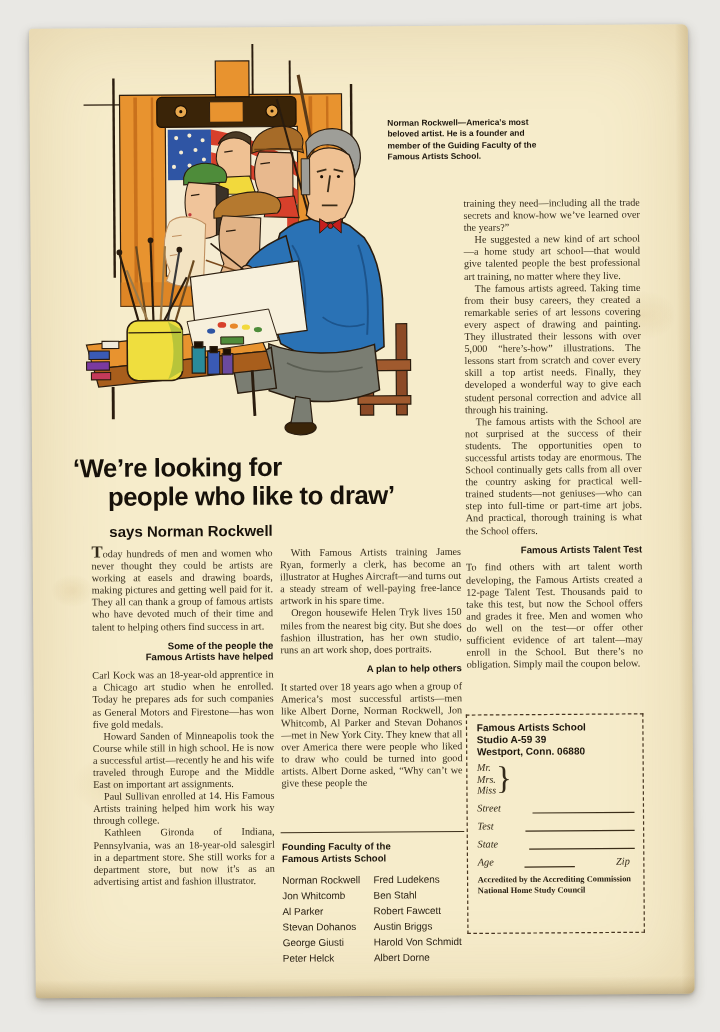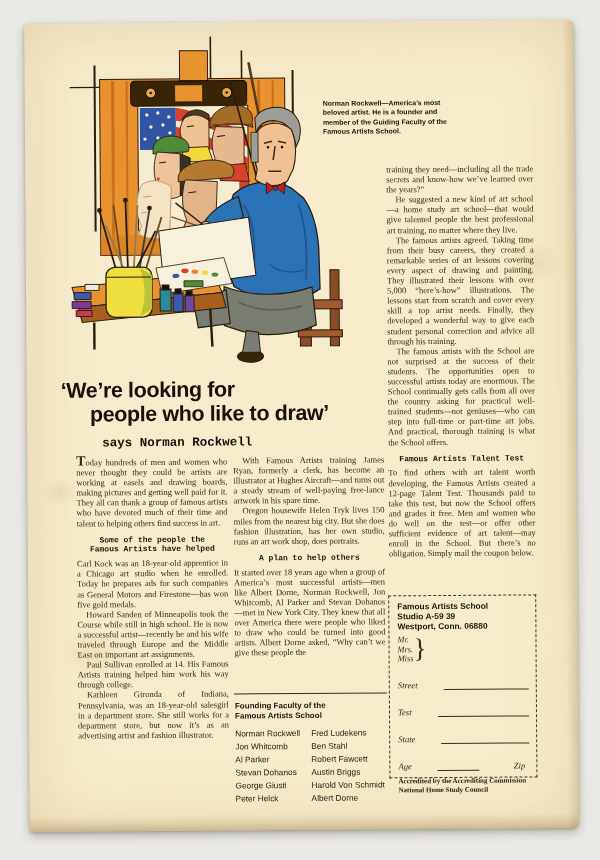--- a/index.html
+++ b/index.html
@@ -40,37 +40,37 @@
     font-family:"Liberation Sans",sans-serif;font-size:7px;line-height:9.4px;
     font-weight:bold;color:#1d160d;
   }
   .headline{
     position:absolute;left:34px;top:356px;width:330px;
     font-family:"Liberation Sans",sans-serif;font-weight:bold;
     font-size:21.5px;line-height:23.5px;letter-spacing:-.4px;color:#17110a;
   }
   .headline .l2{margin-left:29px;}
   .byline{
-    position:absolute;left:75px;top:413px;
-    font-family:Liberation Mono, monospace;font-weight:bold;
+    position:absolute;left:64px;top:413px;
+    font-family:Liberation Sans, sans-serif;font-weight:bold;
     font-size:12.5px;color:#17110a;
   }
   .col{
     position:absolute;width:151px;
     font-size:8.5px;line-height:10.1px;text-align:justify;color:#332a1a;
   }
   .col p{margin:0;text-indent:9px;}
   .col p.flush{text-indent:0;}
   .col-left{left:49px;top:433px;}
   .col-mid{left:206px;top:433px;}
   .col-right{left:361px;top:143px;width:147px;}
   .subhead{
-    font-family:Liberation Mono, monospace;font-weight:bold;
+    font-family:Liberation Sans, sans-serif;font-weight:bold;
     font-size:8px;line-height:9.8px;color:#1d160d;
-    margin:7px 0 4px;white-space:pre-line;text-align:center;
+    margin:7px 0 4px;white-space:pre-line;text-align:right;
   }
   .lead::first-letter{font-size:14px;font-weight:bold;}
   
   .divider{position:absolute;left:205px;top:671px;width:153px;height:0;border-top:1.6px solid #3a2d19;}
   .faculty{position:absolute;left:206px;top:679px;width:160px;}
   .faculty-heading{
     font-family:"Liberation Sans",sans-serif;font-weight:bold;font-size:8px;line-height:10px;
     color:#1d160d;white-space:pre-line;margin-bottom:6px;
   }
   .faculty-cols{display:flex;}
@@ -88,21 +88,21 @@
   }
   .coupon-body{font-size:8px;line-height:10px;text-align:justify;margin-top:2px;}
   .name-row{display:flex;margin-top:4px;}
   .titles{font-style:italic;font-size:8.4px;line-height:9.2px;}
   .brace{font-size:27px;line-height:27px;font-weight:400;margin:0 1px 0 0;color:#332a1a;}
   .name-right{flex:1;padding-top:2px;}
   .name-line{border-bottom:1px solid #3b2e1a;height:8px;margin-left:2px;}
   .circle-note{
     font-style:italic;font-weight:bold;font-size:8.2px;line-height:11px;white-space:nowrap;
   }
-  .form-row{display:flex;align-items:flex-end;margin-top:17px;font-style:italic;font-size:8.6px;gap:24px;}
+  .form-row{display:flex;align-items:flex-end;margin-top:5px;font-style:italic;font-size:8.6px;gap:24px;}
   .form-row .lbl{padding-right:2px;}
   .form-row .line{flex:1;border-bottom:1px solid #3b2e1a;height:9px;}
   .form-row .line.short{flex:0 0 42px;}
   .form-row .lbl.zip{margin-left:10px;}
   .accreditation{
     font-weight:bold;font-size:7px;line-height:8.6px;margin-top:6px;color:#2a2114;
   }
   
   .illus{position:absolute;left:38px;top:12px;width:302px;height:340px;}
 </style>

